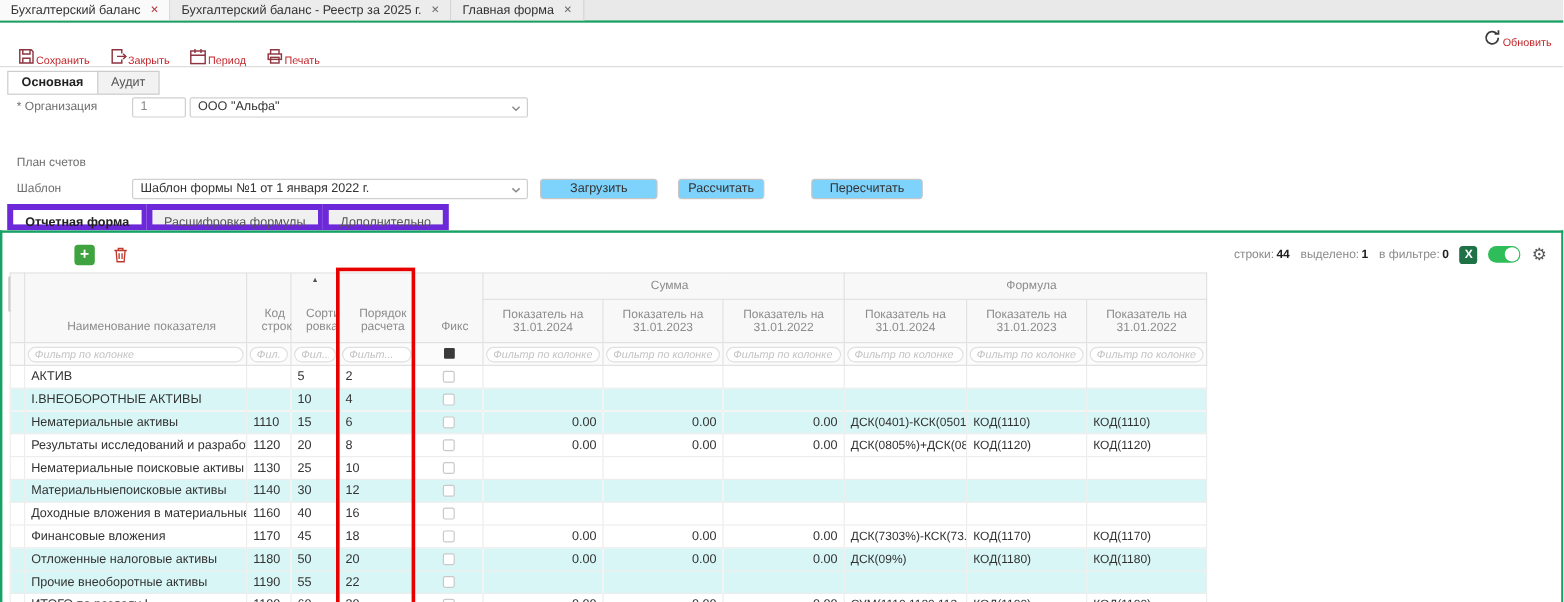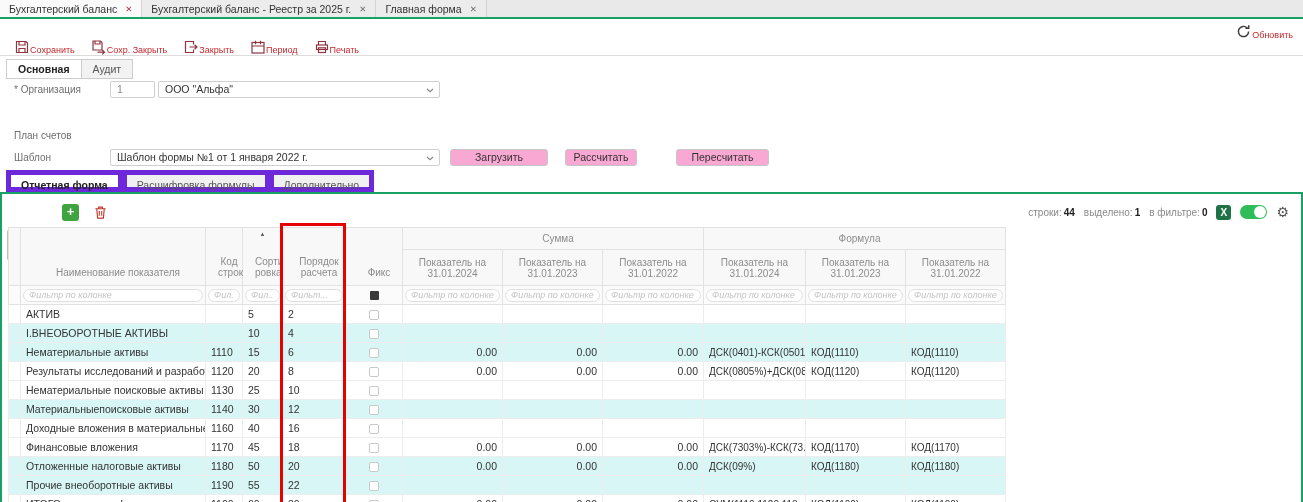--- a/index.html
+++ b/index.html
@@ -37,21 +37,21 @@
   .form { position: absolute; left: 0; top: 79px; width: 100%; height: 90px; }
   .frow { position: absolute; left: 0; width: 100%; height: 17px; }
   .flabel { position: absolute; left: 14px; font-size: 10px; color: #6f6f6f; line-height: 17px; white-space: nowrap; }
   .fld { position: absolute; top: 0; height: 17px; border: 1px solid #cfcfcf; border-radius: 2px;
          background: #fff; font-size: 10.5px; color: #333; line-height: 15px; padding: 0 6px; cursor: text; }
   .fld .muted { color: #8a8a8a; }
   .fld .chev { position: absolute; right: 5px; top: 6px; }
   .fld .cal  { position: absolute; right: 3px; top: 2px; }
   .fld.combo, .fld.date { cursor: pointer; padding-right: 18px; white-space: nowrap; overflow: hidden; }
   .form-btn { position: absolute; top: 0; height: 17px; border: 1px solid #c6c6c6; border-radius: 3px;
-              background: #f9a8d4; font-size: 10.5px; color: #333; text-align: center; line-height: 15px; cursor: pointer; }
+              background: #7dd3fc; font-size: 10.5px; color: #333; text-align: center; line-height: 15px; cursor: pointer; }
 
   
   .subtabs { position: absolute; left: 6px; top: 170px; display: flex; }
   .stab { height: 22px; line-height: 21px; padding: 0 10px; font-size: 10.5px; color: #555;
           background: #f0f0f0; border: 5px solid #6d28d9; margin-right: -1px; cursor: pointer; }
   .stab.active { background: #fff; color: #222; font-weight: bold; }
 
   
   .panel { position: absolute; left: 0; right: 0; top: 192px; bottom: 0; background: #fff;
            border: 2px solid var(--accent_green, #17a164); border-bottom: none; overflow: hidden; }
@@ -121,28 +121,20 @@
       </div>
     </div>
 
   <div class="toolbar">
     <div class="tbtn">
       <svg width="16" height="16" viewBox="0 0 16 16">
           <path d="M2.5 2.5h9.5l1.5 1.5v9.5H2.5z" fill="none" stroke="currentColor" stroke-width="1.2"></path>
           <path d="M5 2.5V6h6V2.5M5 13.5V9.5h6v4" fill="none" stroke="currentColor" stroke-width="1.2"></path>
         </svg>
       <span class="tlabel">Сохранить</span>
-    </div>
-    <div class="tbtn">
-      <svg width="16" height="16" viewBox="0 0 16 16">
-          <path d="M2 2h7.5L11 3.5V11H2z" fill="none" stroke="currentColor" stroke-width="1.2"></path>
-          <path d="M4 2v3h5V2" fill="none" stroke="currentColor" stroke-width="1.2"></path>
-          <path d="M6.5 13.2h7M11.3 11l2.2 2.2-2.2 2.2" fill="none" stroke="currentColor" stroke-width="1.2"></path>
-        </svg>
-      <span class="tlabel">Сохр. Закрыть</span>
     </div>
     <div class="tbtn">
       <svg width="16" height="16" viewBox="0 0 16 16">
           <path d="M10.5 5.5v-3h-8v11h8v-3" fill="none" stroke="currentColor" stroke-width="1.2"></path>
           <path d="M6.5 8h7.5M11.6 5.8L13.9 8l-2.3 2.2" fill="none" stroke="currentColor" stroke-width="1.2"></path>
         </svg>
       <span class="tlabel">Закрыть</span>
     </div>
     <div class="tbtn">
       <svg width="16" height="16" viewBox="0 0 16 16">

